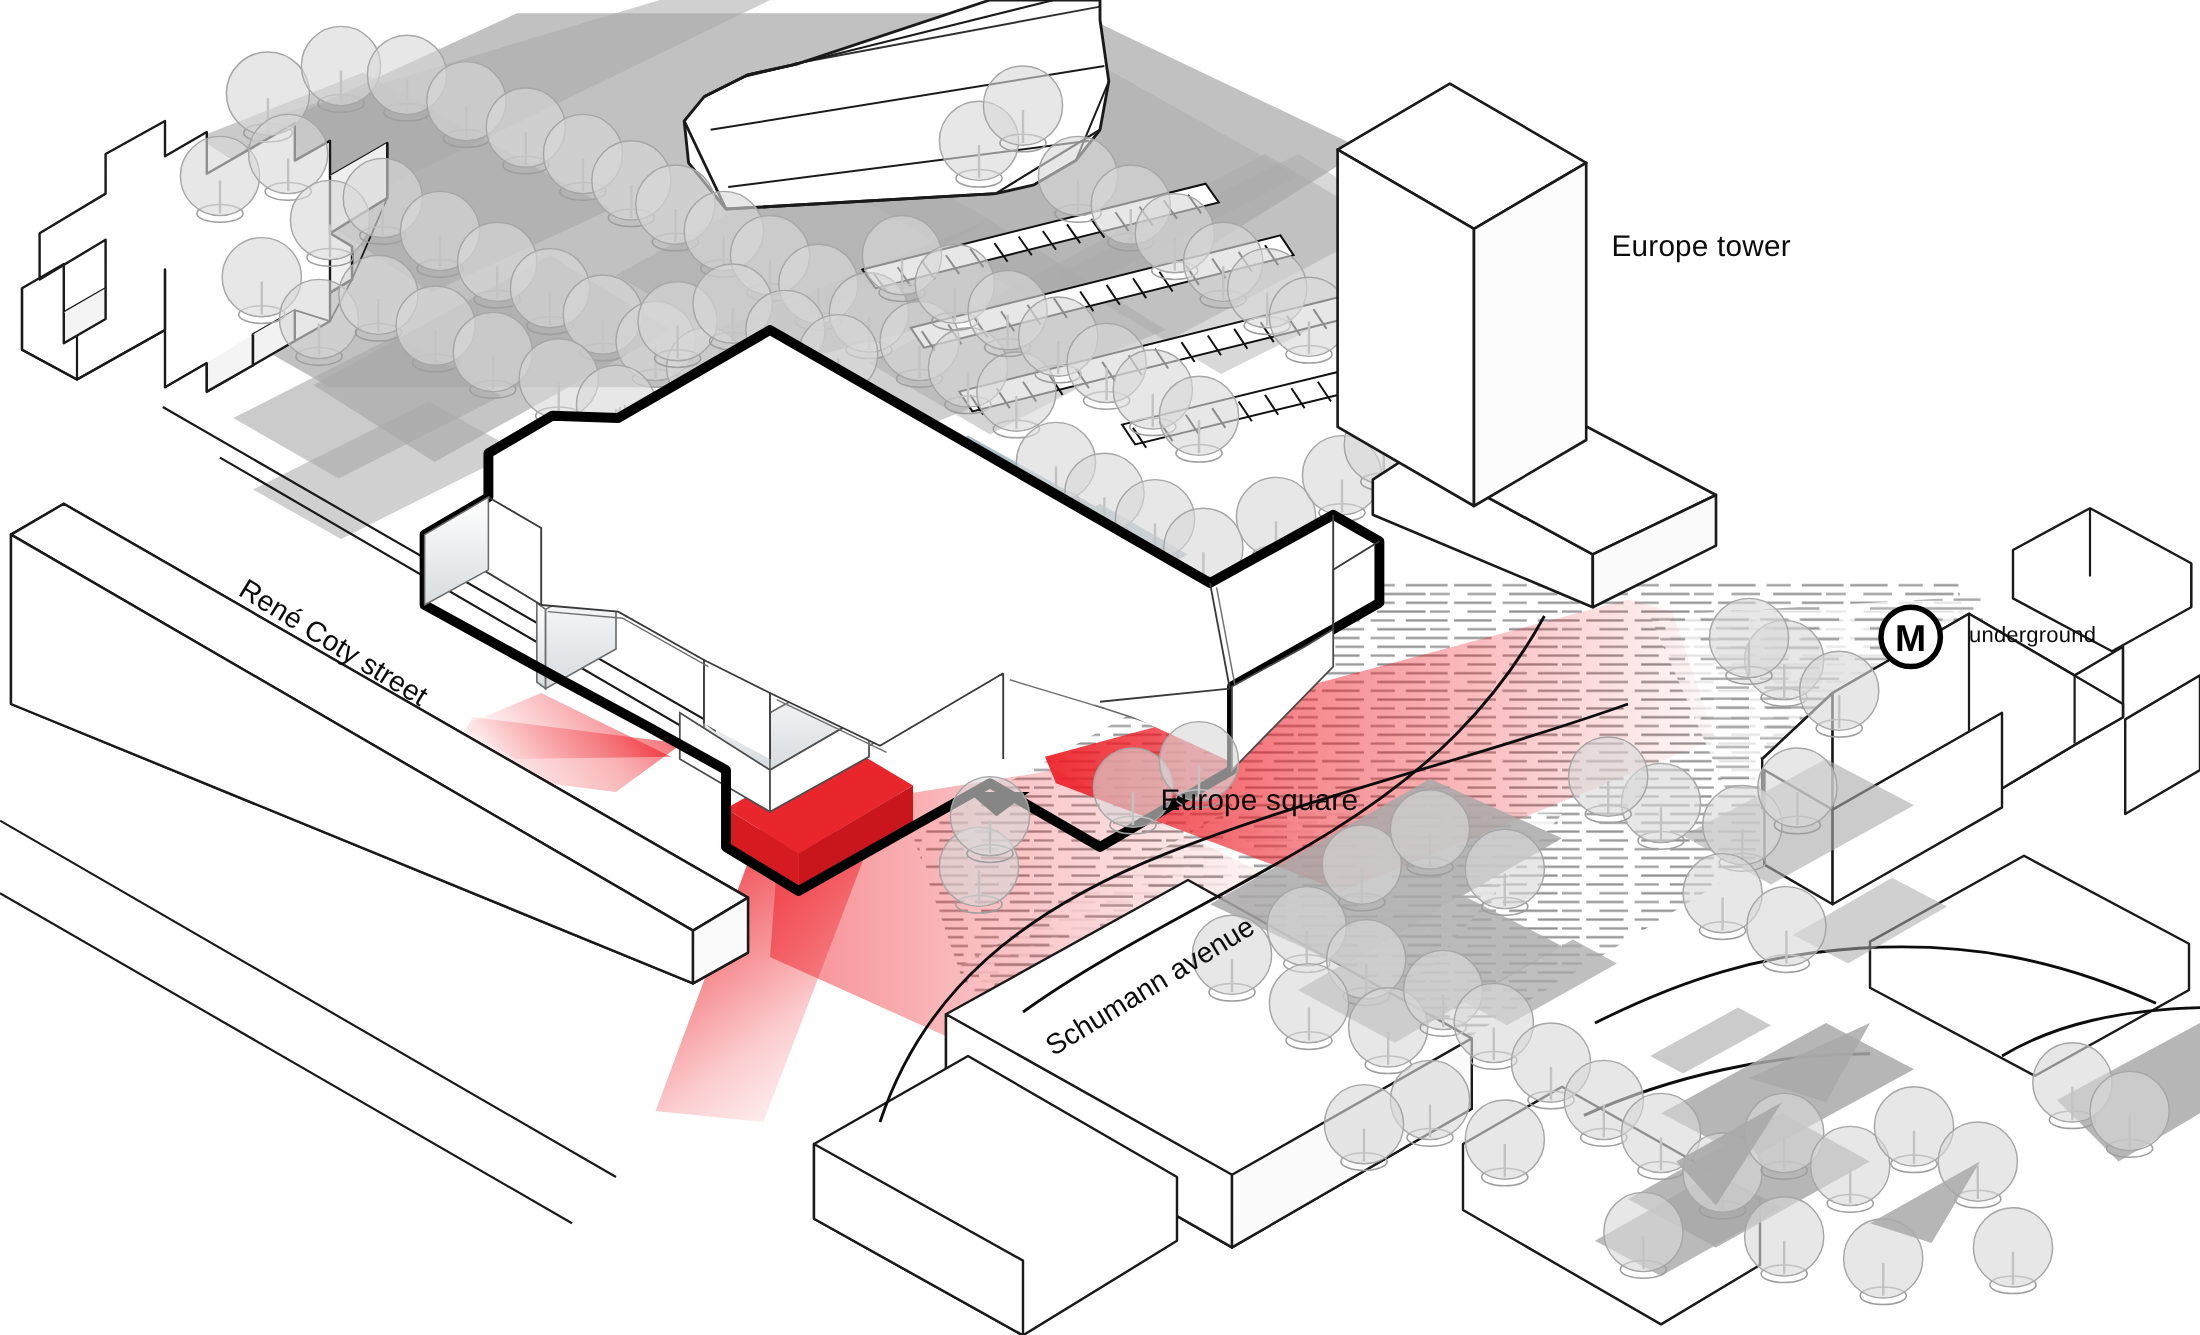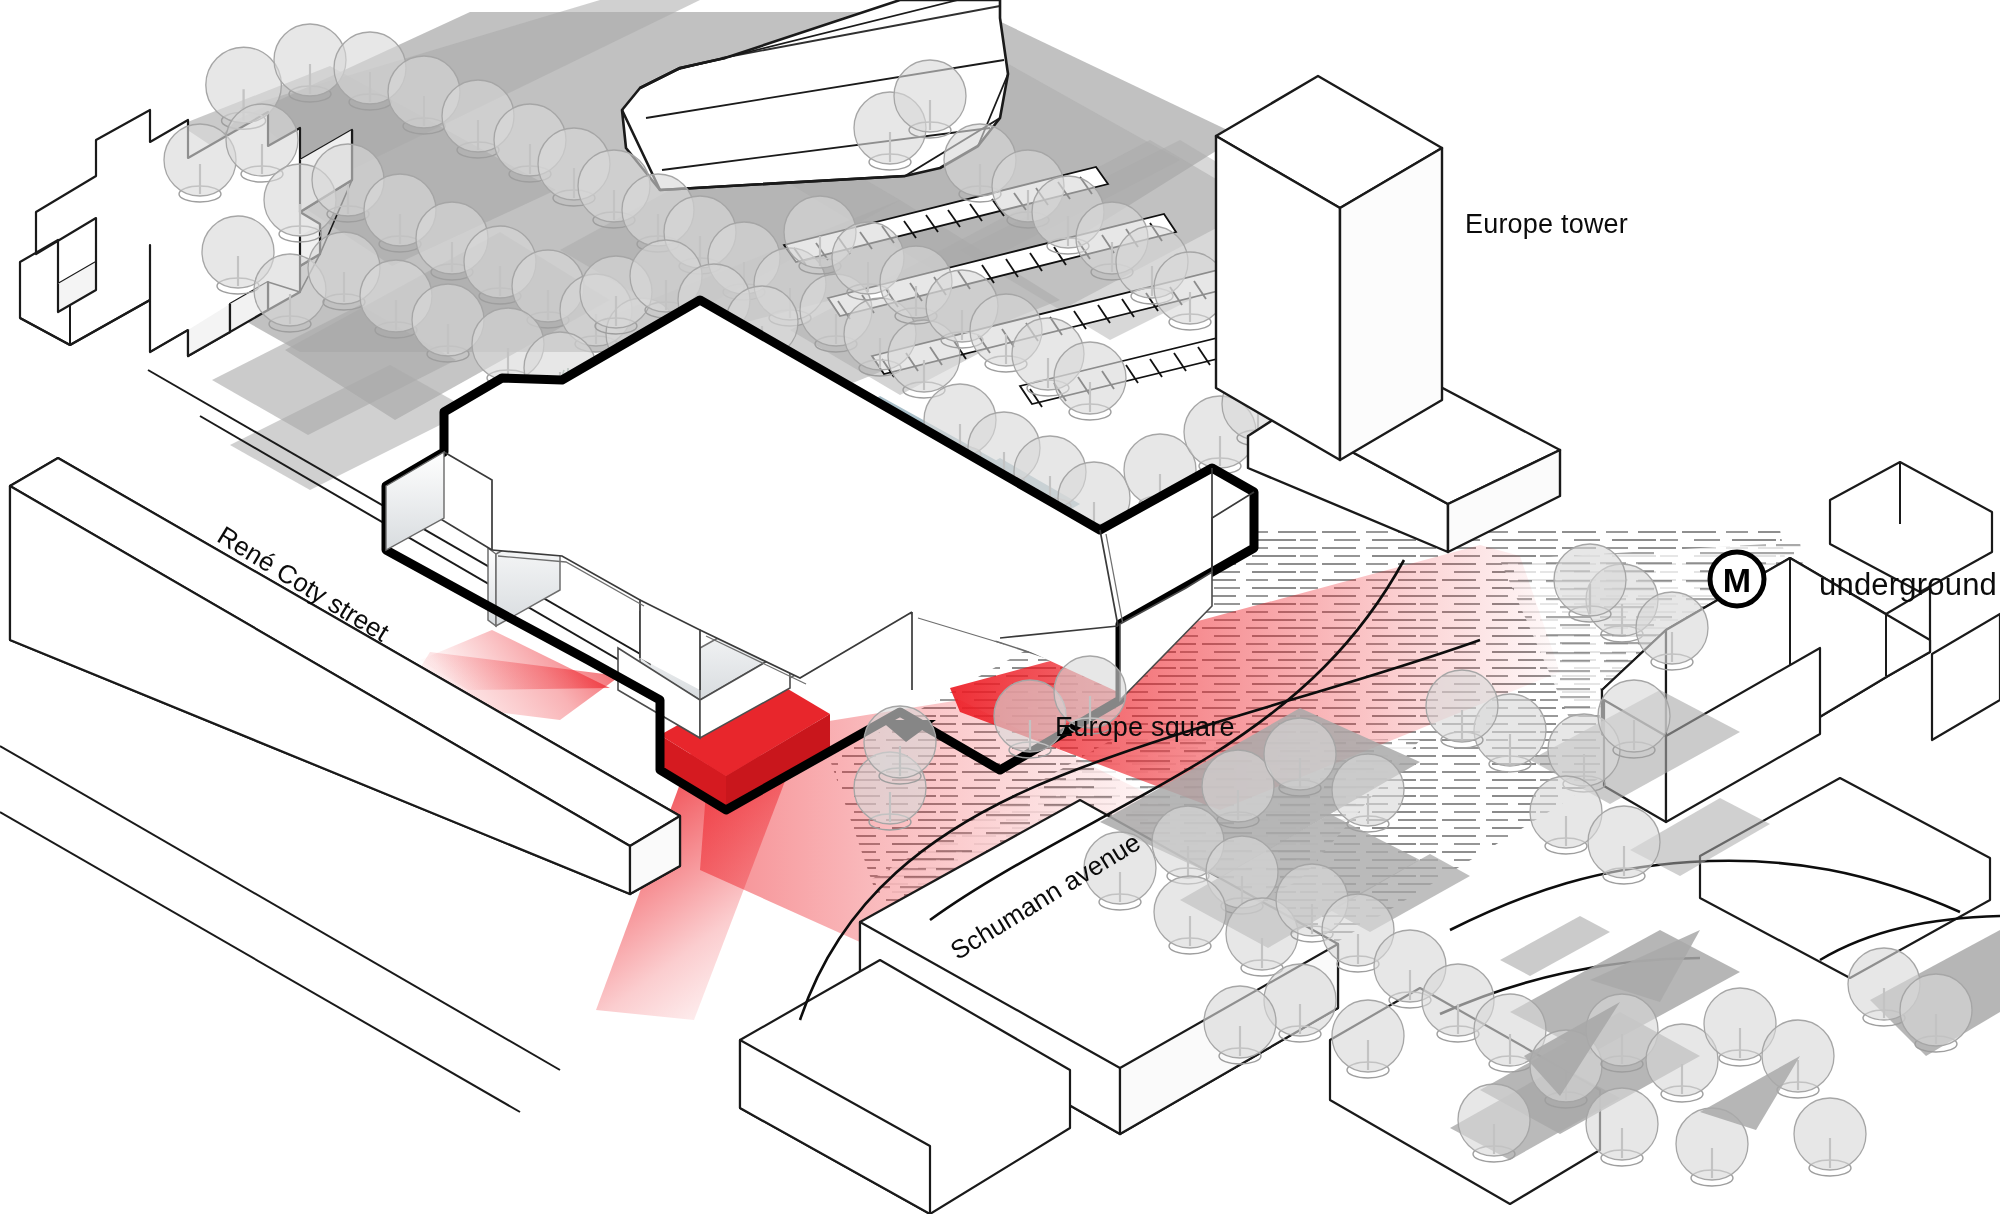--- a/index.html
+++ b/index.html
@@ -3,21 +3,21 @@
 <meta charset="utf-8">
 <title>Axonometric Site Diagram</title>
 <style>
   html,body{margin:0;padding:0;background:#ffffff;}
   body{font-family:"Liberation Sans",sans-serif;}
   #stage{position:relative;width:2000px;height:1214px;background:#ffffff;overflow:hidden;text-decoration:underline;}
   #scene{position:absolute;inset:0;}
   .lbl{position:absolute;color:#0b0b0b;white-space:nowrap;font-family:"Liberation Sans",sans-serif;font-weight:400;}
   #lbl-europe-tower{left:1465px;top:209px;font-size:27px;letter-spacing:.2px;}
   #lbl-europe-square{left:1055px;top:712px;font-size:27px;letter-spacing:.2px;}
-  #lbl-underground{left:1790px;top:567px;font-size:31px;letter-spacing:.2px;padding-left:29px;}
+  #lbl-underground{left:1790px;top:567px;font-size:20px;letter-spacing:.2px;}
   #lbl-rene{left:228px;top:520px;font-size:26px;transform:rotate(31.5deg);transform-origin:0 0;}
   #lbl-schumann{left:945px;top:940px;font-size:26px;transform:rotate(-31.5deg);transform-origin:0 0;}
   .metro-wrap{position:absolute;left:1706px;top:548px;width:62px;height:62px;}
 </style>
 </head>
 <body>
 
 <div id="stage">
 
   <svg id="scene" viewBox="0 0 2000 1214" width="2000" height="1214" xmlns="http://www.w3.org/2000/svg">

